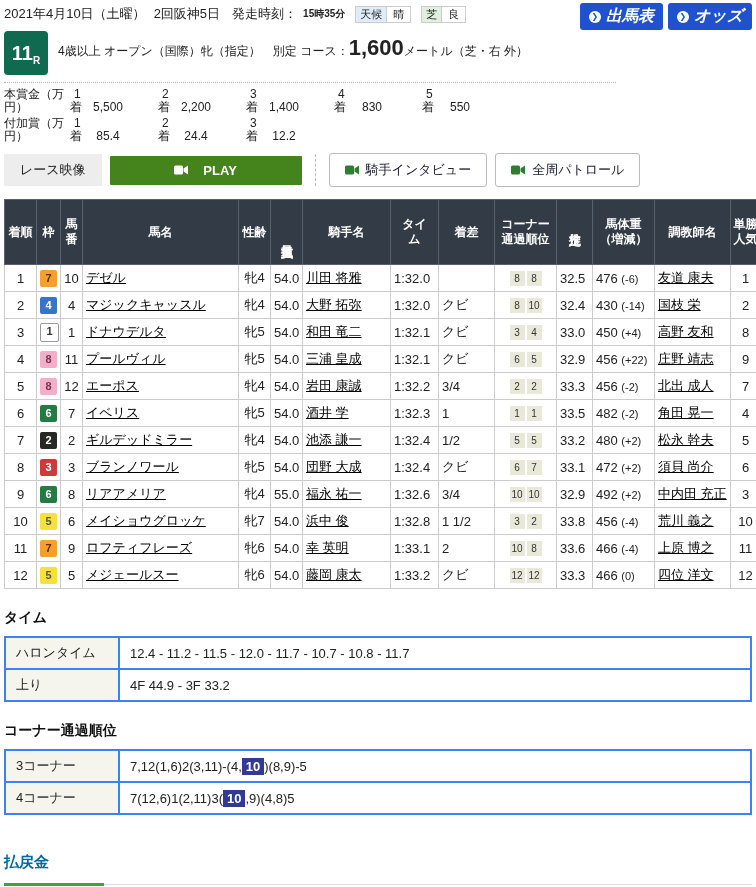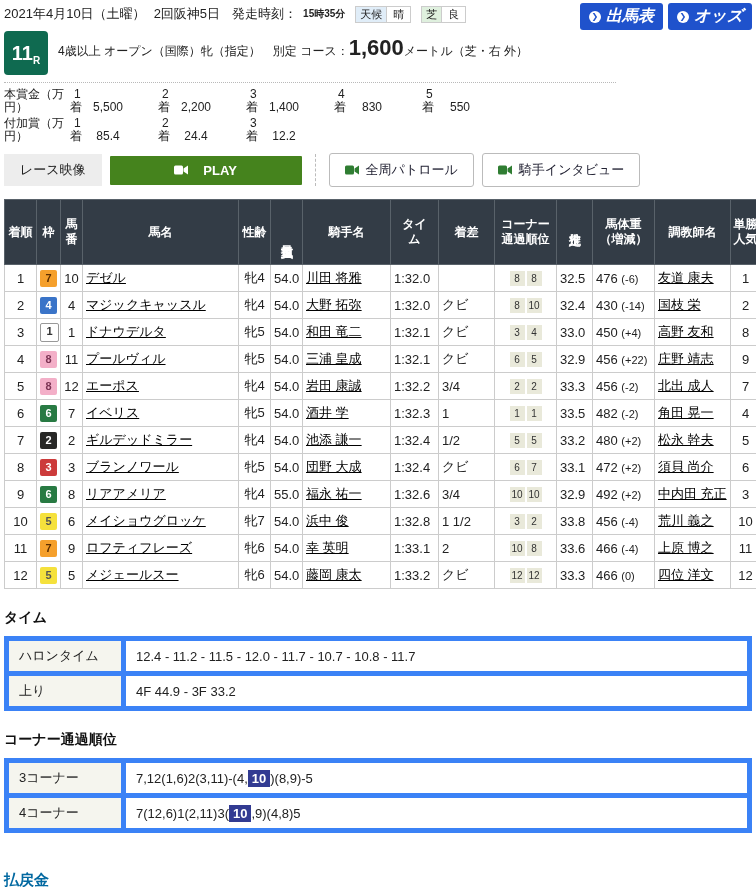--- a/index.html
+++ b/index.html
@@ -76,21 +76,21 @@
   .wk5{background:#f5e13c;color:#555;}
   .wk6{background:#287a43;color:#fff;}
   .wk7{background:#f5a02c;color:#5c2e00;}
   .wk8{background:#f3afc8;color:#7c3354;}
   .cpos{display:inline-block;min-width:13px;height:15px;line-height:15px;background:#e9e9da;font-size:10px;text-align:center;margin:0 1px;color:#333;padding:0 1px;}
   .sm{font-size:11px;}
 
   
   .sec-title{font-weight:bold;font-size:14px;margin:20px 0 9px;color:#111;}
   .kv{width:748px;table-layout:fixed;}
-  .kv td{border:5px solid #3b82f6;height:26px;font-size:13px;padding:2px 10px;}
+  .kv td{border:2px solid #3b82f6;height:26px;font-size:13px;padding:2px 10px;}
   .kv .klabel{background:#f5f5ee;width:92px;}
   .hl10{background:#323b92;color:#fff;font-weight:bold;padding:1px 4px;}
 
   
   .pay-title{font-weight:bold;font-size:15px;margin:38px 0 12px;color:#0369a1;}
   .pay-hr{border-top:1px solid #ddd;margin-top:9px;margin-bottom:12px;position:relative;}
   .pay-hr::before{content:"";position:absolute;left:0;top:-2px;width:100px;height:3px;background:#3fa43c;}
 </style>
 </head>
 <body>
@@ -210,28 +210,28 @@
           <path d="M9.5 3.5 L14 0.5 V9.5 L9.5 6.5 Z"></path>
         </svg>
       <span>PLAY</span>
     </span>
     <span class="vsep"></span>
     <span class="vbtn">
       <svg class="icon-svg" width="14" height="10" viewBox="0 0 14 10" fill="currentColor">
           <rect x="0" y="0.5" width="9" height="9" rx="1.5"></rect>
           <path d="M9.5 3.5 L14 0.5 V9.5 L9.5 6.5 Z"></path>
         </svg>
-      <span>全周パトロール</span>
+      <span>騎手インタビュー</span>
     </span>
     <span class="vbtn">
       <svg class="icon-svg" width="14" height="10" viewBox="0 0 14 10" fill="currentColor">
           <rect x="0" y="0.5" width="9" height="9" rx="1.5"></rect>
           <path d="M9.5 3.5 L14 0.5 V9.5 L9.5 6.5 Z"></path>
         </svg>
-      <span>騎手インタビュー</span>
+      <span>全周パトロール</span>
     </span>
   </div>
 
   <table class="results">
     <colgroup>
       <col style="width:32px">
         <col style="width:24px">
         <col style="width:22px">
         <col style="width:156px">
       <col style="width:32px">

